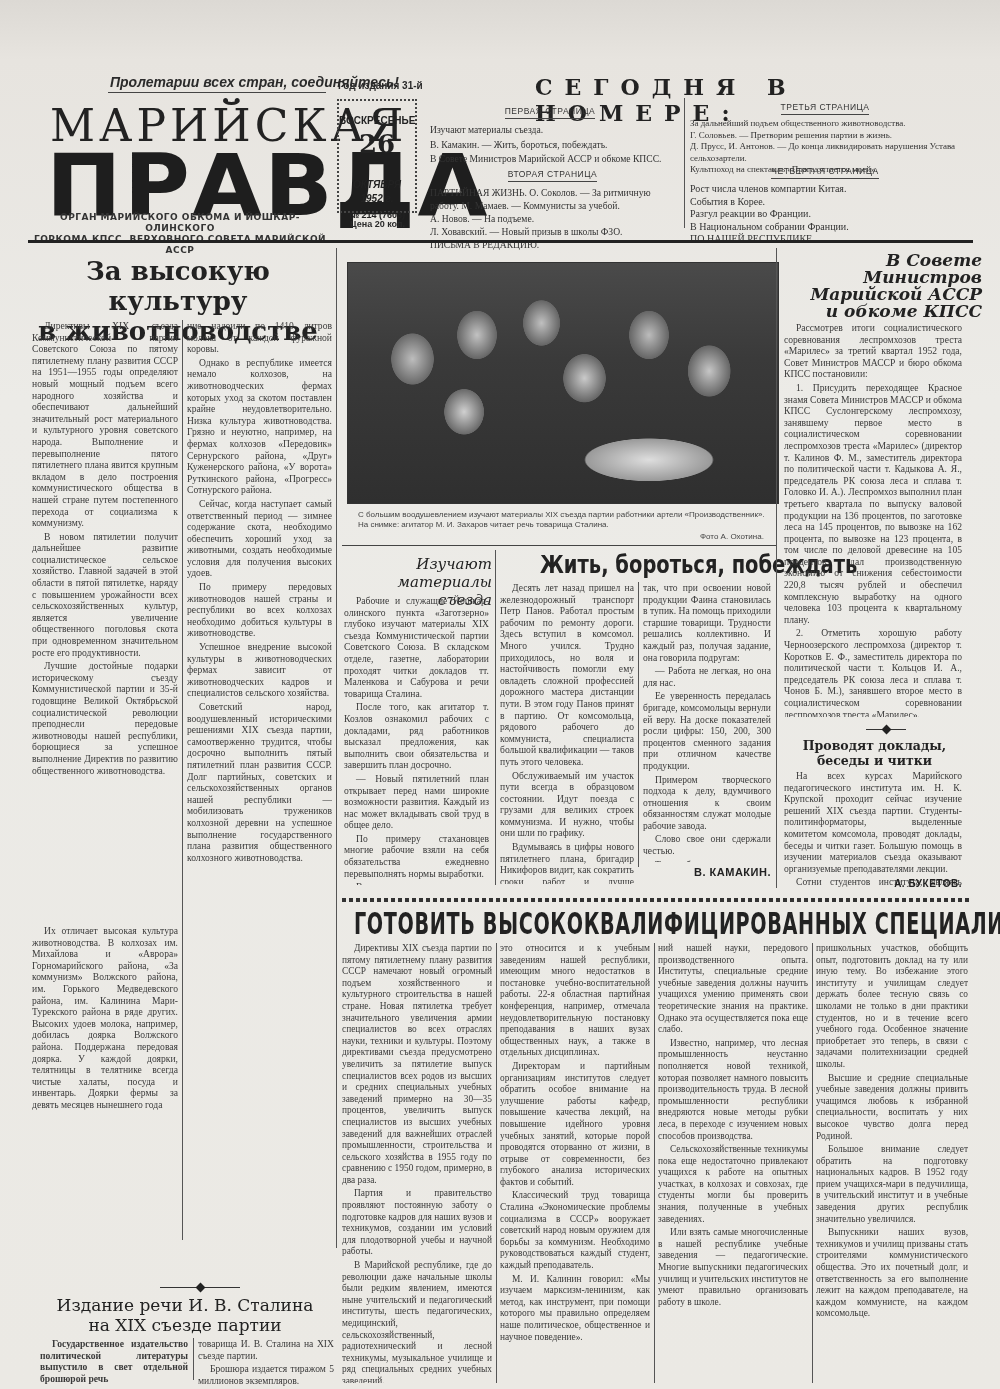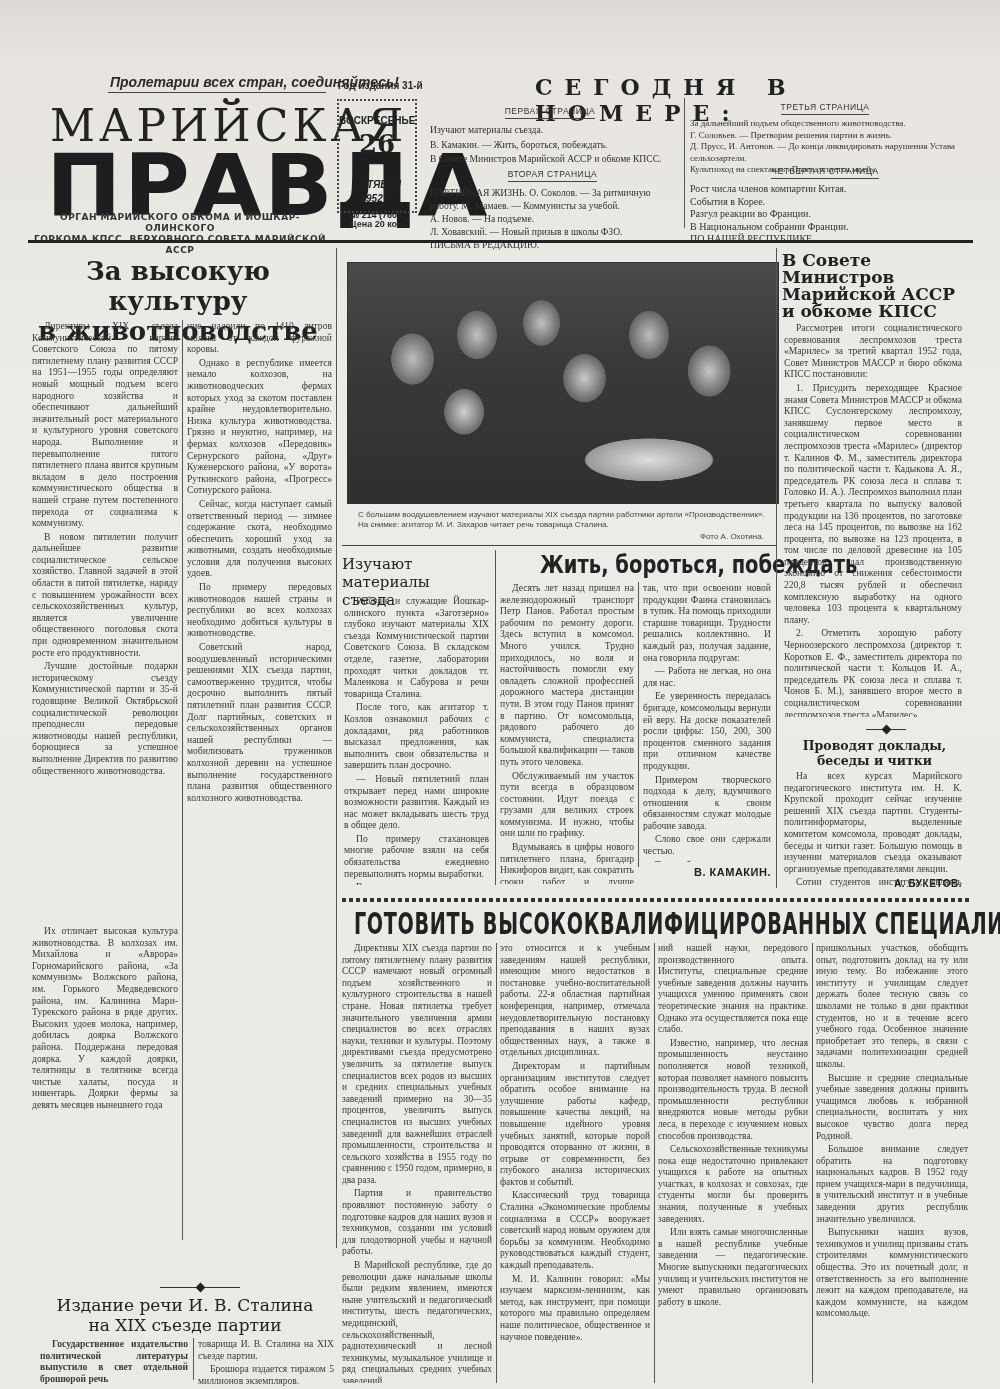--- a/index.html
+++ b/index.html
@@ -15,21 +15,21 @@
   .hrule{position:absolute;height:2px;background:#222;}
   .slogan{font-style:italic;font-weight:bold;font-size:14px;font-family:"Liberation Sans",sans-serif;color:#2b2b2b;}
   .mast1{font-family:"DejaVu Serif",serif;font-size:44px;letter-spacing:4px;color:#222;font-weight:normal;text-align:right;}
   .mast2{font-family:"DejaVu Sans",sans-serif;font-weight:bold;font-size:86px;letter-spacing:2px;color:#1e1e1e;transform:scaleX(1.05);transform-origin:left;line-height:86px;}
   .organ{font-family:"DejaVu Sans",sans-serif;font-size:9px;font-weight:bold;letter-spacing:0.5px;color:#333;text-align:center;line-height:11px;}
   .datebox{border:2px dotted #444;text-align:center;font-family:"Liberation Sans",sans-serif;color:#222;}
   .today-title{font-family:"DejaVu Serif",serif;font-weight:bold;font-size:22px;letter-spacing:12px;color:#222;}
   .sec-head{font-family:"Liberation Sans",sans-serif;font-size:8.5px;letter-spacing:0.5px;text-align:center;color:#333;border-bottom:1px solid #444;display:inline-block;padding-bottom:2px;}
   .toc{font-size:9.6px;line-height:14.5px;color:#333;}
   .h-big{font-family:"DejaVu Serif",serif;font-weight:bold;font-size:26px;text-align:center;color:#222;line-height:30px;}
-  .h-ital{font-family:"DejaVu Serif",serif;font-weight:bold;text-align:left;color:#222;}
+  .h-ital{font-family:"DejaVu Serif",serif;font-style:italic;font-weight:bold;text-align:right;color:#222;}
   .h-cond{font-family:"DejaVu Sans",sans-serif;font-weight:bold;color:#222;transform:scaleX(0.78);transform-origin:left top;white-space:nowrap;}
   .photo{background:
     radial-gradient(ellipse 30px 36px at 15% 40%, #bdbdbd 0, #6a6a6a 70%, transparent 72%),
     radial-gradient(ellipse 28px 34px at 30% 30%, #c2c2c2 0, #666 70%, transparent 72%),
     radial-gradient(ellipse 26px 32px at 45% 25%, #c0c0c0 0, #666 70%, transparent 72%),
     radial-gradient(ellipse 30px 34px at 55% 48%, #cacaca 0, #666 70%, transparent 72%),
     radial-gradient(ellipse 28px 34px at 70% 30%, #bcbcbc 0, #666 70%, transparent 72%),
     radial-gradient(ellipse 30px 36px at 84% 45%, #c6c6c6 0, #666 70%, transparent 72%),
     radial-gradient(ellipse 28px 32px at 27% 62%, #d0d0d0 0, #6a6a6a 70%, transparent 72%),
     radial-gradient(ellipse 90px 30px at 70% 82%, #dedede 0, #9a9a9a 70%, transparent 72%),
@@ -116,20 +116,21 @@
     <p>Директивы XIX съезда Коммунистической партии Советского Союза по пятому пятилетнему плану развития СССР на 1951—1955 годы определяют новый мощный подъем всего народного хозяйства и обеспечивают дальнейший значительный рост материального и культурного уровня советского народа. Выполнение и перевыполнение пятого пятилетнего плана явится крупным вкладом в дело построения коммунистического общества в нашей стране путем постепенного перехода от социализма к коммунизму.</p>
     <p>В новом пятилетии получит дальнейшее развитие социалистическое сельское хозяйство. Главной задачей в этой области в пятой пятилетке, наряду с повышением урожайности всех сельскохозяйственных культур, является увеличение общественного поголовья скота при одновременном значительном росте его продуктивности.</p>
     <p>Лучшие достойные подарки историческому съезду Коммунистической партии и 35-й годовщине Великой Октябрьской социалистической революции преподнесли передовые животноводы нашей республики, борющиеся за успешное выполнение Директив по развитию общественного животноводства.</p>
   </div>
   <div class="vrule" style="left:182px;top:320px;height:920px;"></div>
   <div class="col" style="left:187px;top:320px;width:145px;height:920px;overflow:hidden;">
     <p style="text-indent:0;">ние надоили по 1410 литров молока от каждой фуражной коровы.</p>
     <p>Однако в республике имеется немало колхозов, на животноводческих фермах которых уход за скотом поставлен крайне неудовлетворительно. Низка культура животноводства. Грязно и неуютно, например, на фермах колхозов «Передовик» Сернурского района, «Друг» Куженерского района, «У ворота» Руткинского района, «Прогресс» Сотнурского района.</p>
     <p>Сейчас, когда наступает самый ответственный период — зимнее содержание скота, необходимо обеспечить хороший уход за животными, создать необходимые условия для получения высоких удоев.</p>
     <p>По примеру передовых животноводов нашей страны и республики во всех колхозах необходимо добиться культуры в животноводстве.</p>
+    <p>Успешное внедрение высокой культуры в животноводческих фермах зависит от животноводческих кадров и специалистов сельского хозяйства.</p>
     <p>Советский народ, воодушевленный историческими решениями XIX съезда партии, самоотверженно трудится, чтобы досрочно выполнить пятый пятилетний план развития СССР. Долг партийных, советских и сельскохозяйственных органов нашей республики — мобилизовать тружеников колхозной деревни на успешное выполнение государственного плана развития общественного колхозного животноводства.</p>
   </div>
   <div class="col" style="left:32px;top:925px;width:146px;height:315px;overflow:hidden;">
     <p>Их отличает высокая культура животноводства. В колхозах им. Михайлова и «Аврора» Горномарийского района, «За коммунизм» Волжского района, им. Горького Медведевского района, им. Калинина Мари-Турекского района в ряде других. Высоких удоев молока, например, добилась доярка Волжского района. Поддержана передовая доярка. У каждой доярки, телятницы в телятнике всегда чистые халаты, посуда и инвентарь. Доярки фермы за девять месяцев нынешнего года</p>
   </div>
 
   <div class="vrule" style="left:336px;top:248px;height:1000px;"></div>
 
   <div class="abs photo" style="left:347px;top:262px;width:430px;height:240px;"></div>
   <div class="abs caption" style="left:358px;top:510px;width:420px;">
@@ -139,21 +140,21 @@
   <div class="abs caption" style="left:700px;top:532px;">Фото А. Охотина.</div>
   <div class="hrule" style="left:342px;top:545px;width:435px;height:1px;background:#444;"></div>
 
   <div class="abs h-ital" style="left:342px;top:555px;width:150px;font-size:15px;line-height:18px;font-weight:normal;">
     <div>Изучают материалы</div>
     <div>съезда</div>
   </div>
   <div class="col" style="left:344px;top:595px;width:145px;height:290px;overflow:hidden;">
     <p>Рабочие и служащие Йошкар-олинского пункта «Заготзерно» глубоко изучают материалы XIX съезда Коммунистической партии Советского Союза. В складском отделе, газетне, лаборатории проходят читки докладов тт. Маленкова и Сабурова и речи товарища Сталина.</p>
     <p>После того, как агитатор т. Козлов ознакомил рабочих с докладами, ряд работников высказал предложения, как выполнить свои обязательства и завершить план досрочно.</p>
-    <p>— Новый пятилетний план открывает перед нами широкие возможности развития. Каждый из нас может вкладывать шесть труд в общее дело.</p>
+    <p>— Новый пятилетний план открывает перед нами широкие возможности развития. Каждый из нас может вкладывать свой труд в общее дело.</p>
     <p>По примеру стахановцев многие рабочие взяли на себя обязательства ежедневно перевыполнять нормы выработки.</p>
     <p>Воодушевленные решениями XIX съезда партии, рабочие пункта «Заготзерно» успешно выполнят социалистические обязательства в честь 35-й годовщины Великого Октября.</p>
   </div>
   <div class="vrule" style="left:495px;top:550px;height:335px;"></div>
 
   <div class="abs h-cond" style="left:540px;top:550px;font-size:25px;">Жить, бороться, побеждать</div>
   <div class="col" style="left:500px;top:582px;width:134px;height:302px;overflow:hidden;">
     <p>Десять лет назад пришел на железнодорожный транспорт Петр Панов. Работал простым рабочим по ремонту дороги. Здесь вступил в комсомол. Много учился. Трудно приходилось, но воля и настойчивость помогли ему овладеть сложной профессией дорожного мастера дистанции пути. В этом году Панов принят в партию. От комсомольца, рядового рабочего до коммуниста, специалиста большой квалификации — таков путь этого человека.</p>
     <p>Обслуживаемый им участок пути всегда в образцовом состоянии. Идут поезда с грузами для великих строек коммунизма. И нужно, чтобы они шли по графику.</p>
     <p>Вдумываясь в цифры нового пятилетнего плана, бригадир Никифоров видит, как сократить сроки работ и лучше организовать рабочие места. Ведь из всего этого складываются миллионы рублей экономии государственных средств.</p>

